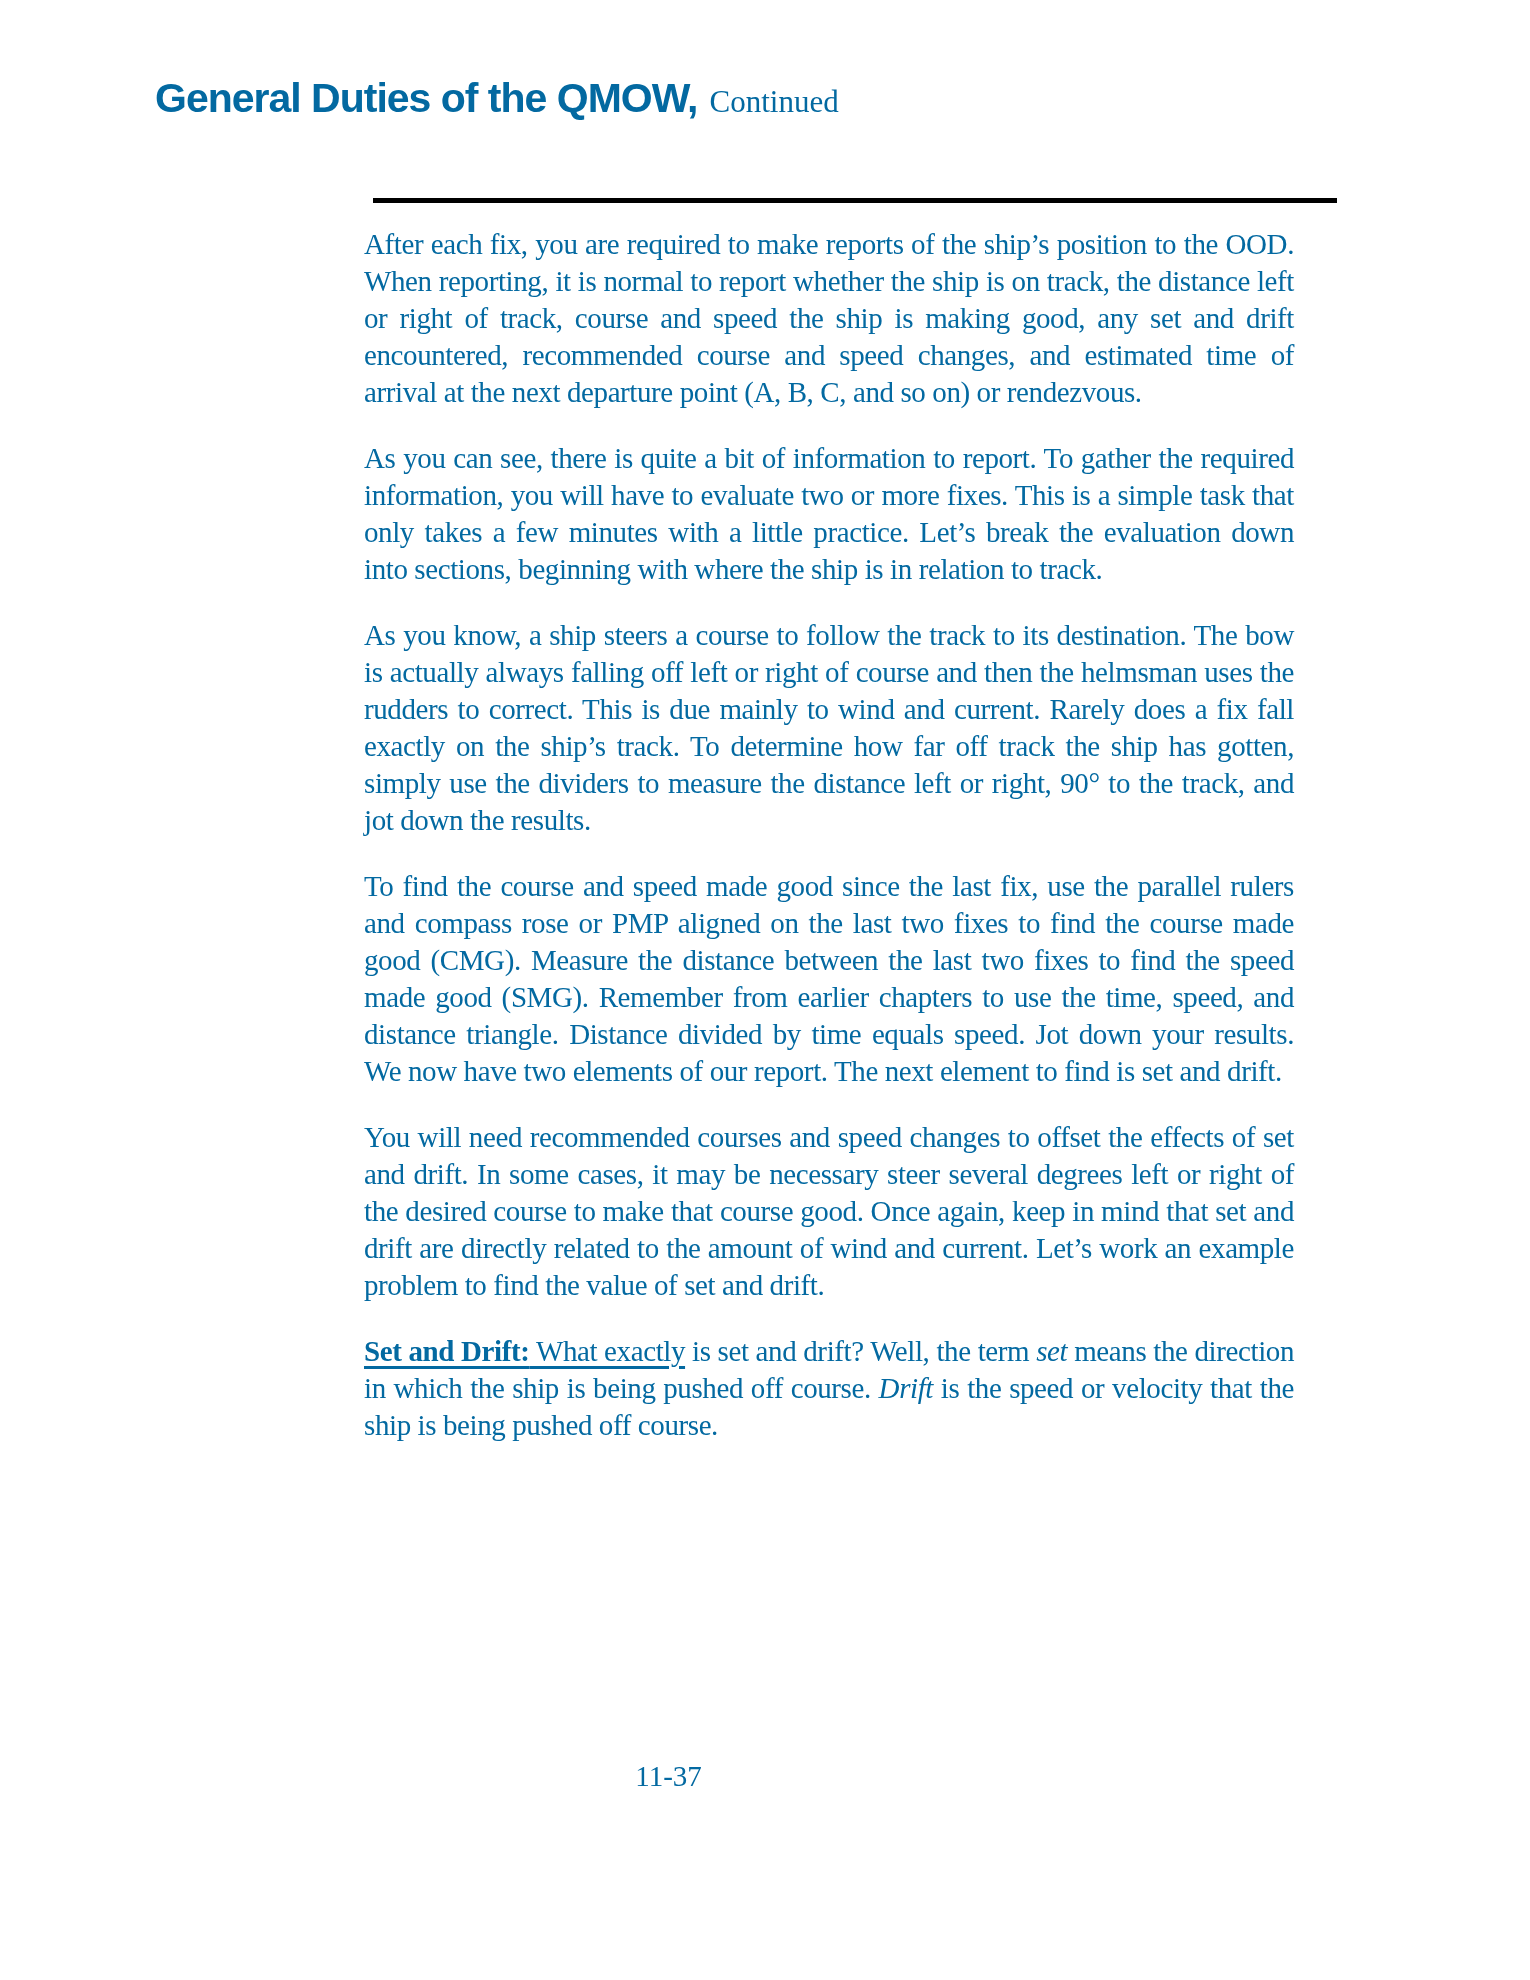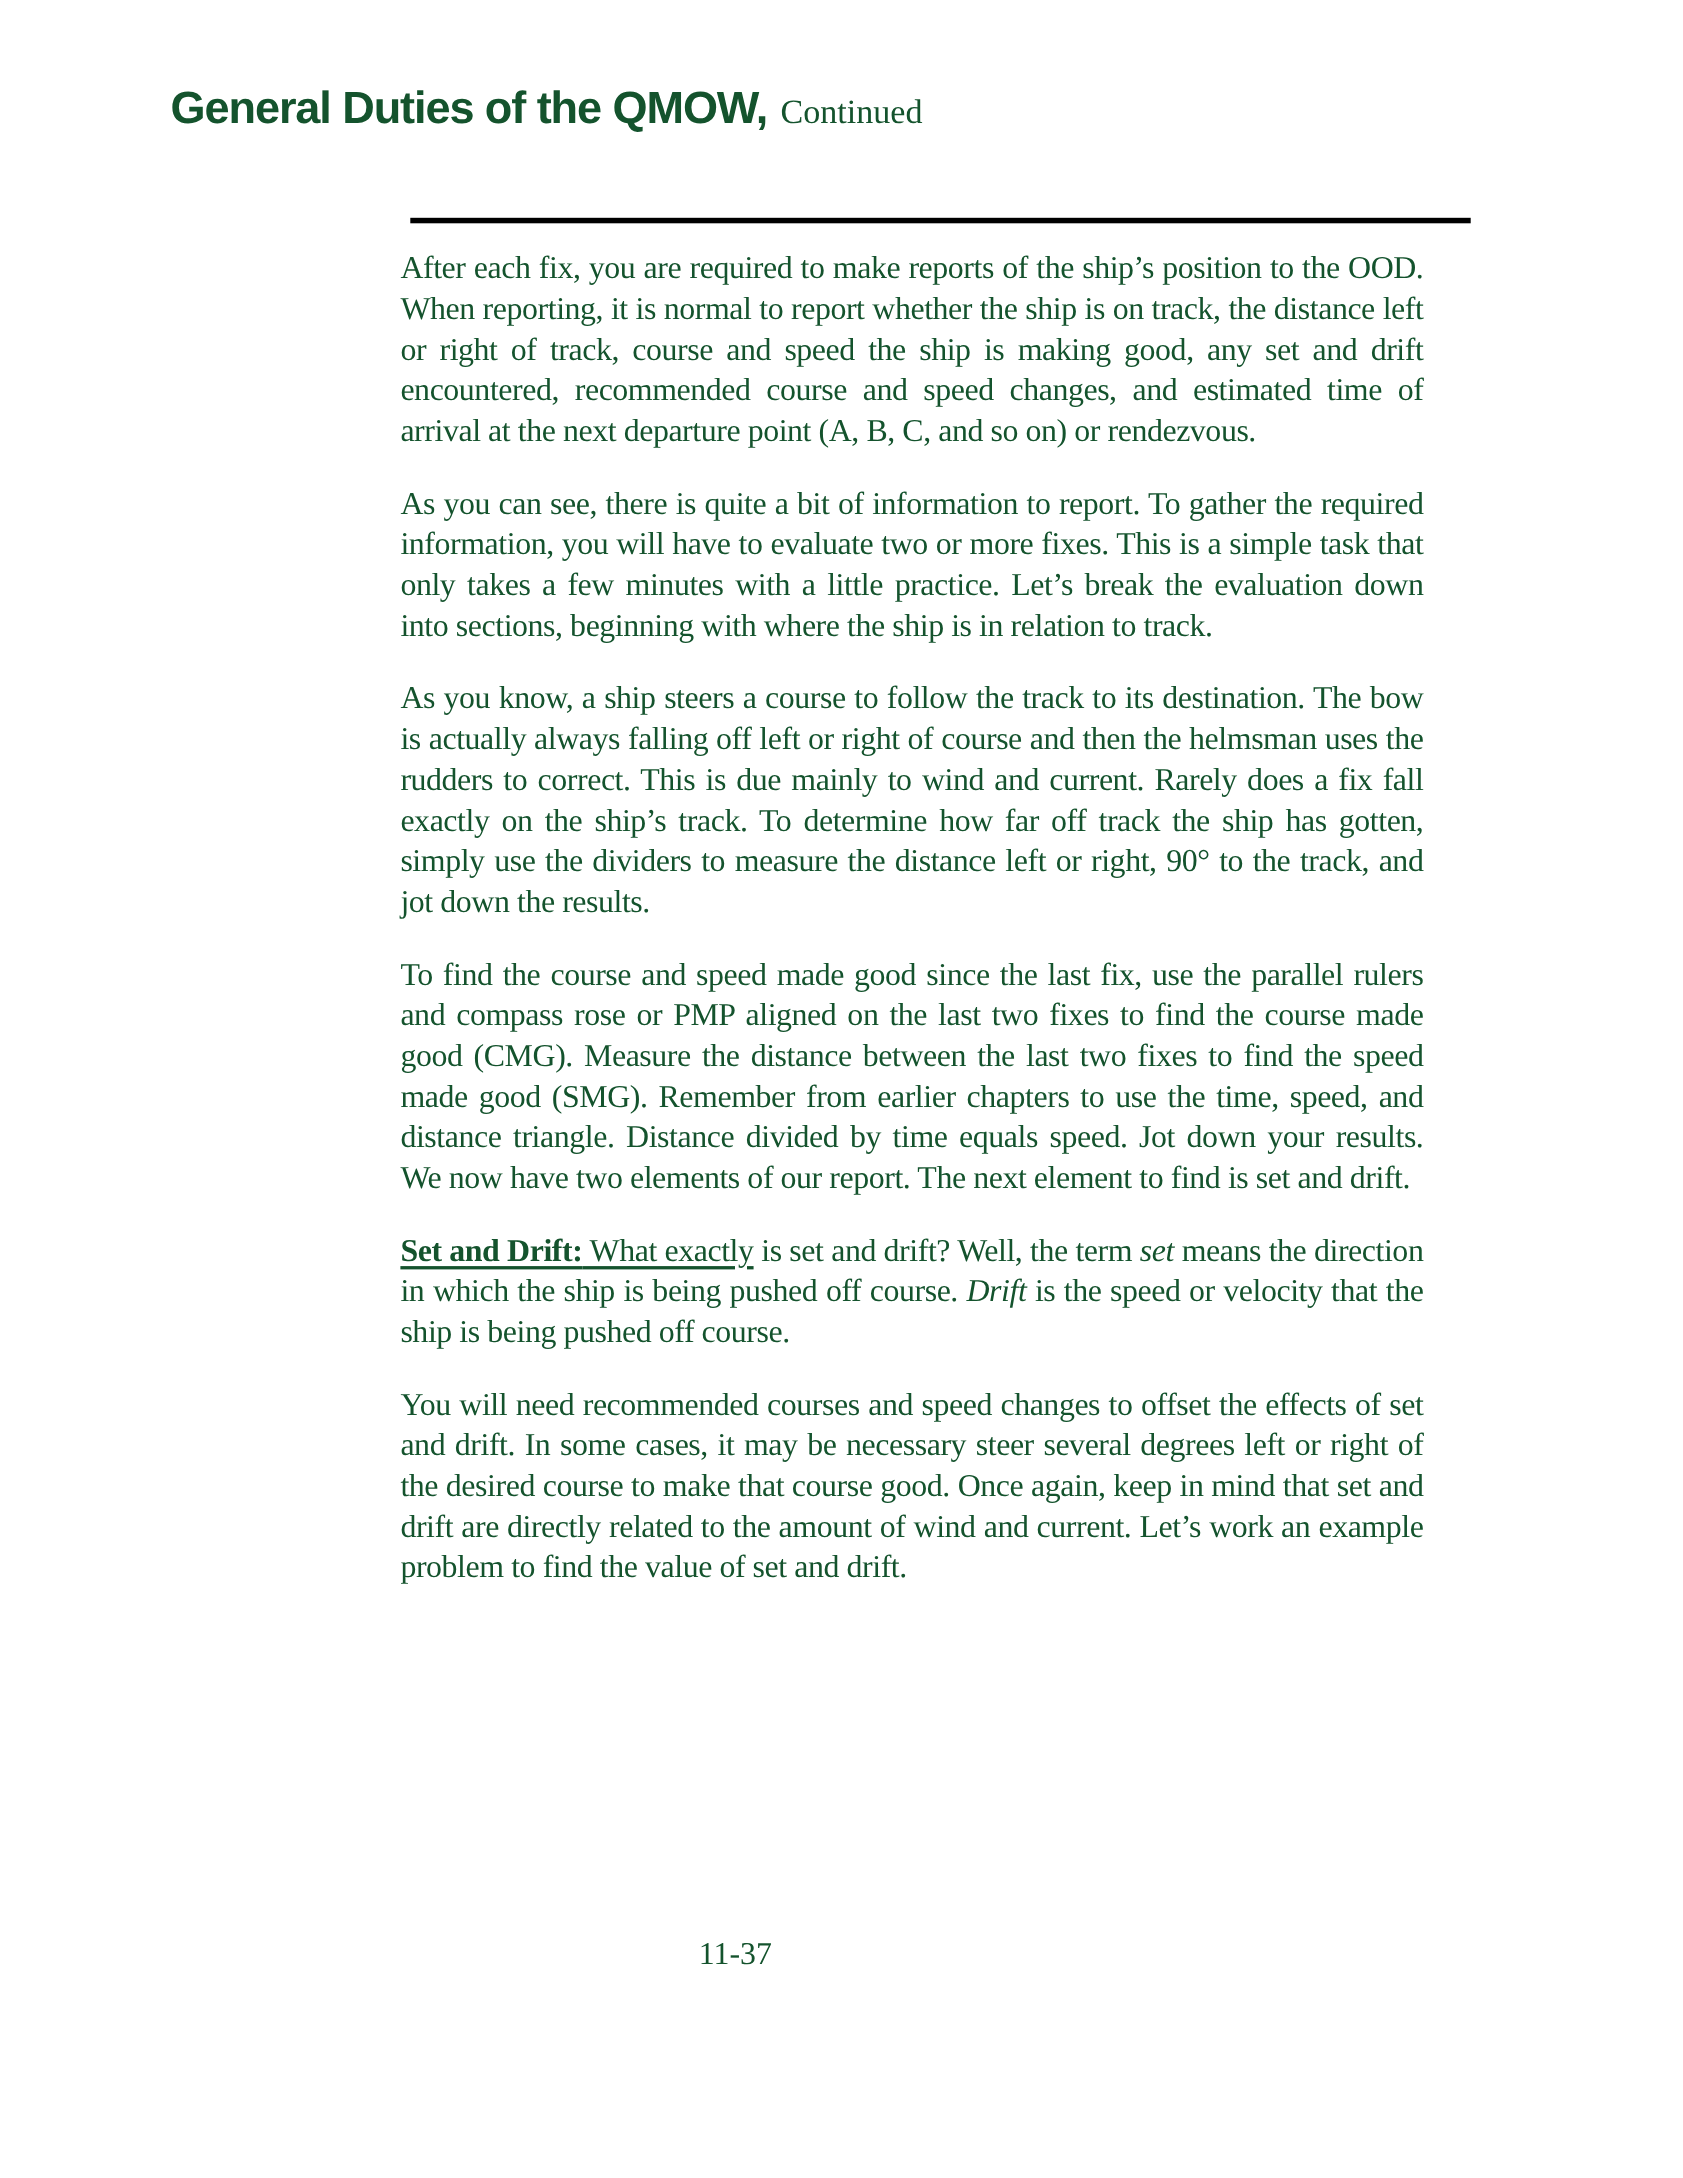--- a/index.html
+++ b/index.html
@@ -5,21 +5,21 @@
   html, body {
     margin: 0;
     padding: 0;
     background: #ffffff;
   }
   .page {
     position: relative;
     width: 1337px;
     height: 1980px;
     background: #ffffff;
-    color: #14532d;
+    color: #0369a1;
     font-family: "Liberation Serif", serif;
     overflow: hidden;
   }
   .doc-title {
     position: absolute;
     left: 155px;
     top: 78px;
     margin: 0;
     white-space: nowrap;
     line-height: 1;
@@ -100,20 +100,20 @@
 
   <div class="body-column">
     <p>After each fix, you are required to make reports of the ship’s position to the OOD. When reporting, it is normal to report whether the ship is on track, the distance left or right of track, course and speed the ship is making good, any set and drift encountered, recommended course and speed changes, and estimated time of arrival at the next departure point (A, B, C, and so on) or rendezvous.</p>
 
     <p>As you can see, there is quite a bit of information to report. To gather the required information, you will have to evaluate two or more fixes. This is a simple task that only takes a few minutes with a little practice. Let’s break the evaluation down into sections, beginning with where the ship is in relation to track.</p>
 
     <p>As you know, a ship steers a course to follow the track to its destination. The bow is actually always falling off left or right of course and then the helmsman uses the rudders to correct. This is due mainly to wind and current. Rarely does a fix fall exactly on the ship’s track. To determine how far off track the ship has gotten, simply use the dividers to measure the distance left or right, 90° to the track, and jot down the results.</p>
 
     <p>To find the course and speed made good since the last fix, use the parallel rulers and compass rose or PMP aligned on the last two fixes to find the course made good (CMG). Measure the distance between the last two fixes to find the speed made good (SMG). Remember from earlier chapters to use the time, speed, and distance triangle. Distance divided by time equals speed. Jot down your results. We now have two elements of our report. The next element to find is set and drift.</p>
 
+    <p>You will need recommended courses and speed changes to offset the effects of set and drift. In some cases, it may be necessary steer several degrees left or right of the desired course to make that course good. Once again, keep in mind that set and drift are directly related to the amount of wind and current. Let’s work an example problem to find the value of set and drift.</p>
+
     <p><span class="u-group"><span class="lead-bold">Set and Drift:</span><span> What exactly</span></span><span> is set and drift? Well, the term </span><i>set</i><span> means the direction in which the ship is being pushed off course. </span><i>Drift</i><span> is the speed or velocity that the ship is being pushed off course.</span></p>
-
-    <p>You will need recommended courses and speed changes to offset the effects of set and drift. In some cases, it may be necessary steer several degrees left or right of the desired course to make that course good. Once again, keep in mind that set and drift are directly related to the amount of wind and current. Let’s work an example problem to find the value of set and drift.</p>
   </div>
 
   <div class="page-number">11-37</div>
 
 </div>
 
 </body></html>

